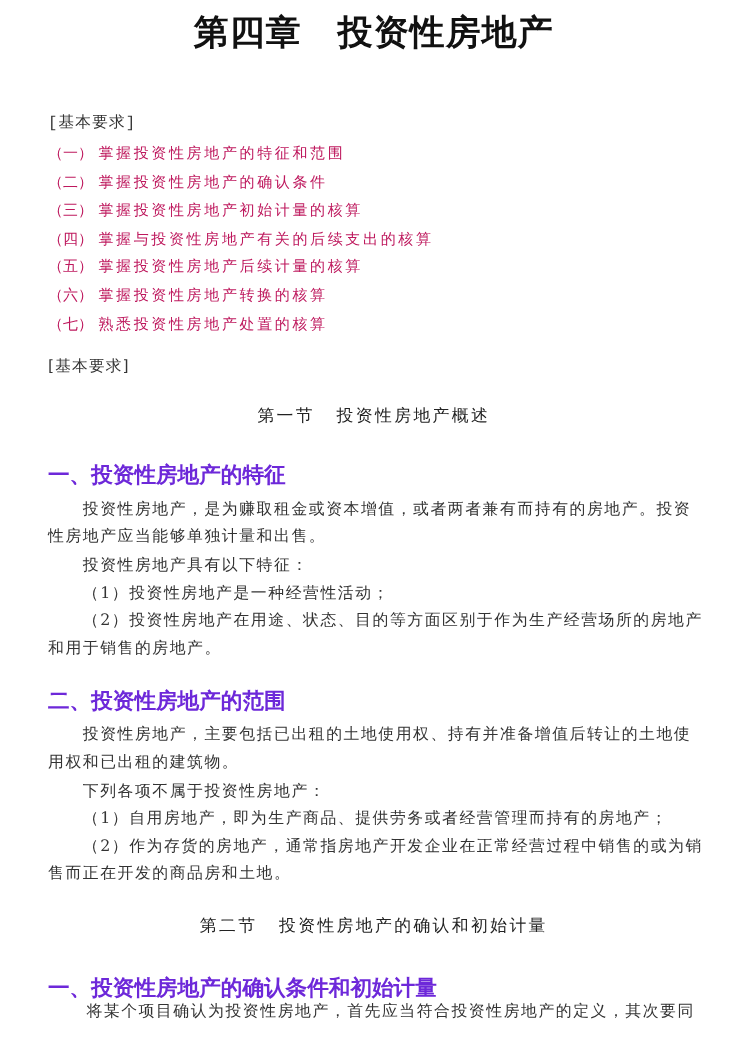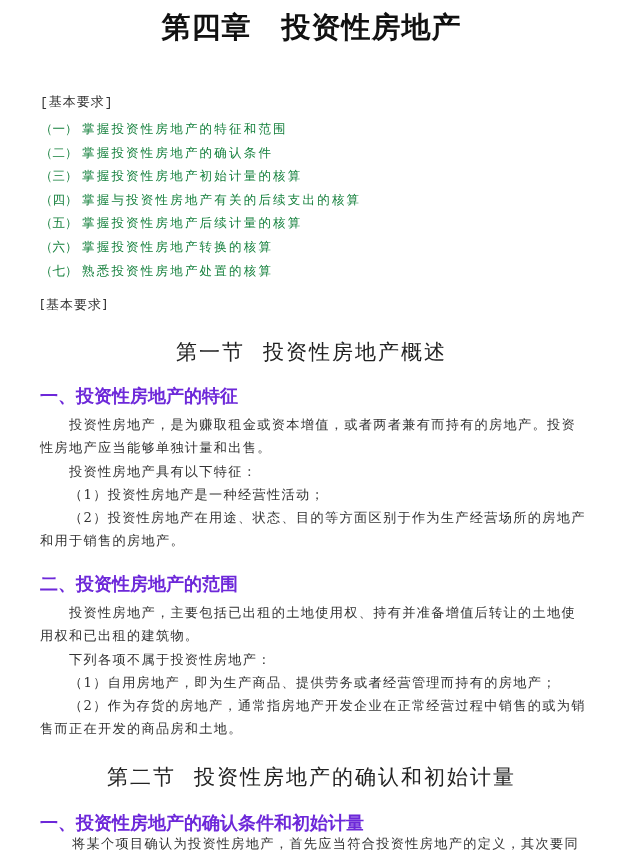--- a/index.html
+++ b/index.html
@@ -41,31 +41,32 @@
       left: 40px;
       top: 117px;
       margin: 0;
       padding: 0;
       list-style: none;
     }
     .req-list li {
       height: 23.6px;
       line-height: 23.6px;
       font-size: 12.5px;
-      color: #15803d;
+      color: #be185d;
       letter-spacing: 2.2px;
       white-space: nowrap;
+      font-family: Liberation Serif, serif;
     }
     .req-list .num { display: inline-block; width: 42px; letter-spacing: 0; }
     .section-title {
       position: absolute;
       left: 0;
       width: 623px;
       text-align: center;
-      font-size: 21px;
+      font-size: 14px;
       color: #222222;
       letter-spacing: 2px;
       white-space: nowrap;
     }
     .section-title .gap { display: inline-block; width: 18px; }
     .sub-heading {
       position: absolute;
       left: 40px;
       font-size: 18px;
       font-weight: bold;

